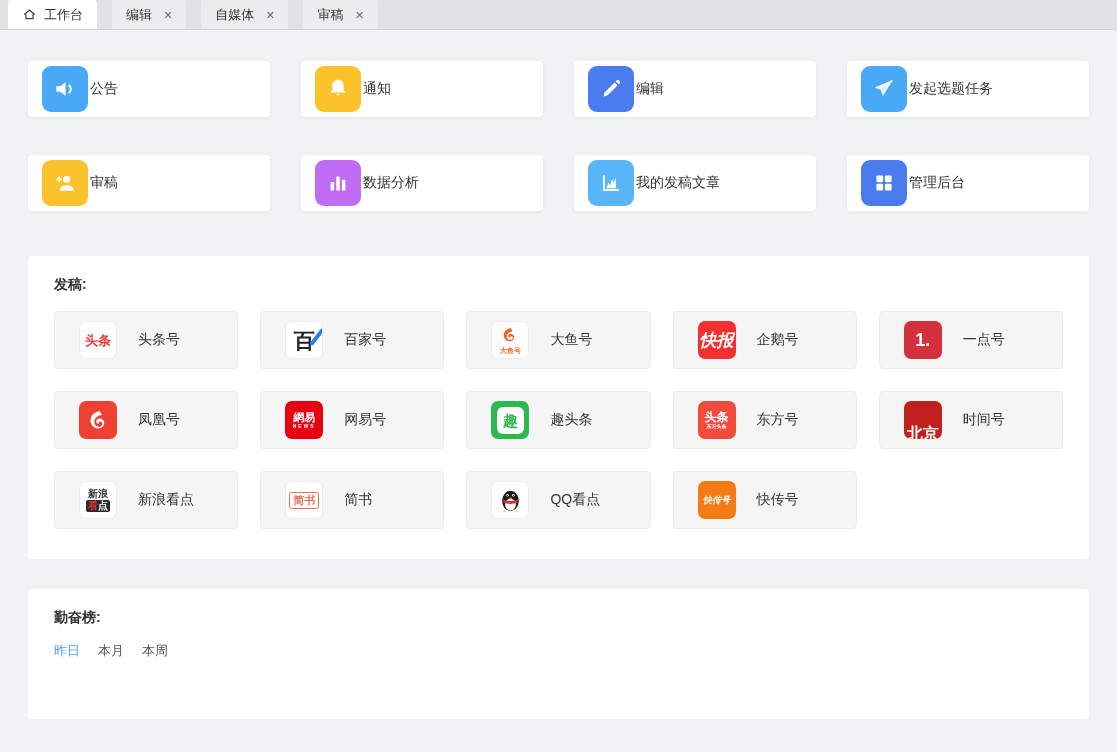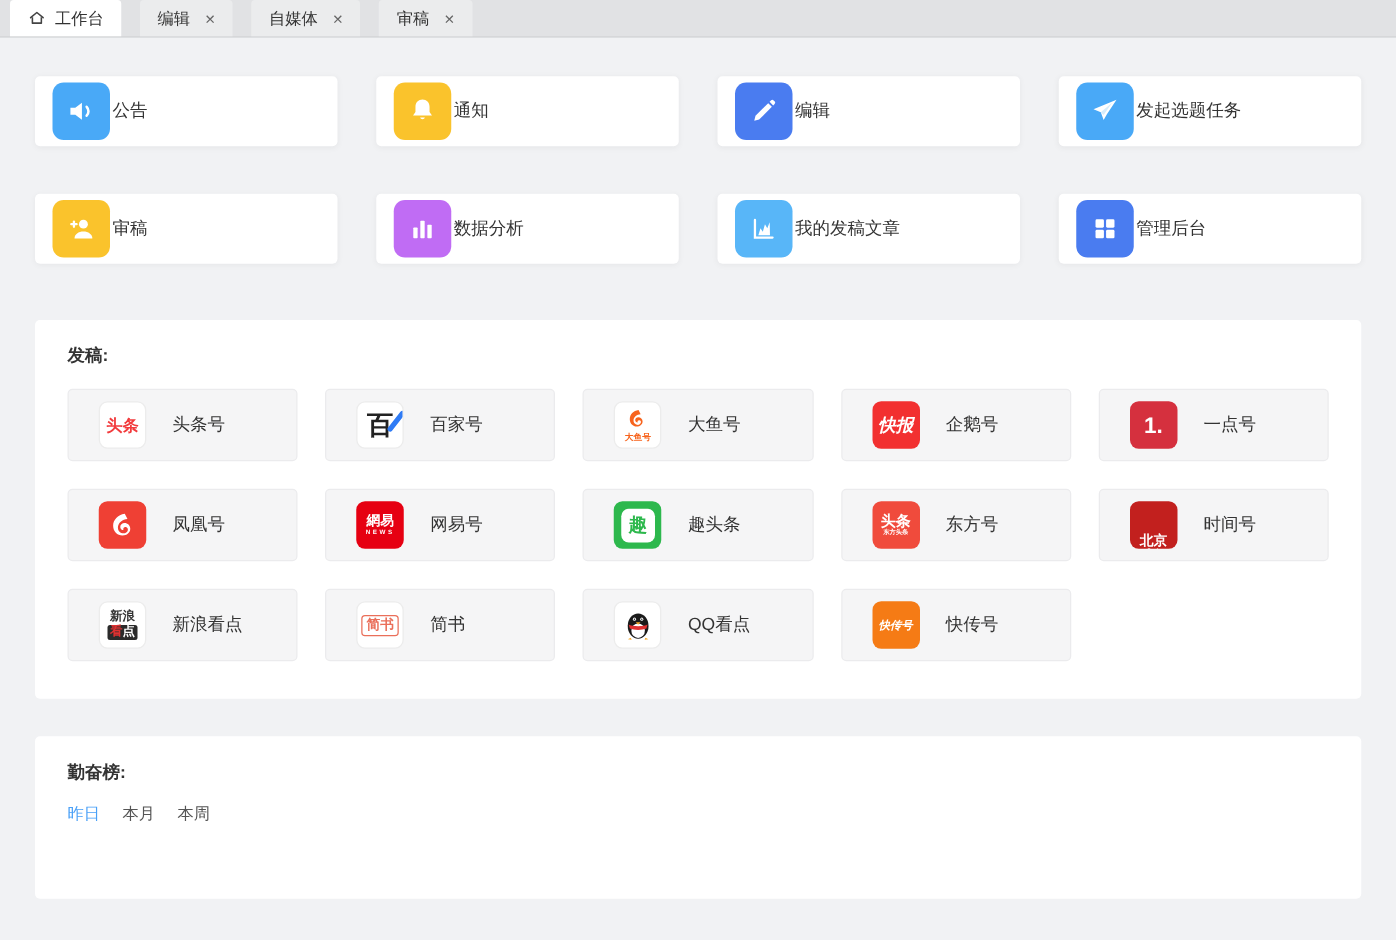--- a/index.html
+++ b/index.html
@@ -179,21 +179,21 @@
         <svg width="20" height="20" viewBox="0 0 24 24">
             <path d="M13 2.5c-5 .7-8.4 4.3-8.4 8.7 0 4 3 7 6.7 7 3.1 0 5.6-2 5.6-4.8 0-2.4-1.9-4.1-4.1-4.1-1.7 0-3 1.2-3 2.8 0 1.3 1 2.2 2.3 2.2-.3-1.4.6-2.3 1.8-2 1.1.2 1.6 1.2 1.3 2.4-.5 1.5-2.1 2.3-3.8 1.9-2.2-.5-3.5-2.4-3.2-4.8.5-2.9 3.2-5 6.8-5.3L13 2.5z" fill="#f7641e"></path>
           </svg>
         <span class="lg-sub" style="font-size: 7px; color: rgb(247, 100, 30);">大鱼号</span>
       </span>
       <span class="tile-label">大鱼号</span>
     </div>
 
     <div class="tile">
       <span class="logo" style="background-color: rgb(242, 48, 48);">
-        <span class="lg-main" style="font-size: 14px; font-style: italic; color: rgb(255, 255, 255);">快报</span>
+        <span class="lg-main" style="font-size: 17px; font-style: italic; color: rgb(255, 255, 255);">快报</span>
       </span>
       <span class="tile-label">企鹅号</span>
     </div>
 
     <div class="tile">
       <span class="logo" style="background-color: rgb(213, 48, 62);">
         <span class="lg-main" style="font-size: 18px; color: rgb(255, 255, 255);">1.</span>
       </span>
       <span class="tile-label">一点号</span>
     </div>
@@ -228,21 +228,21 @@
     <div class="tile">
       <span class="logo" style="background-color: rgb(240, 75, 60);">
         <span class="lg-main" style="font-size: 12px; color: rgb(255, 255, 255);">头条</span>
         <span class="lg-sub" style="font-size: 5px; color: rgb(255, 255, 255);">东方头条</span>
       </span>
       <span class="tile-label">东方号</span>
     </div>
 
     <div class="tile">
       <span class="logo" style="background-color: rgb(194, 32, 30);">
-        <span class="lg-main" style="font-size: 11px; color: rgb(255, 255, 255); margin-top: 44px;">北京</span>
+        <span class="lg-main" style="font-size: 16px; color: rgb(255, 255, 255); margin-top: 44px;">北京</span>
         <span class="lg-sub" style="font-size: 16px; color: rgb(255, 255, 255);">时间</span>
       </span>
       <span class="tile-label">时间号</span>
     </div>
 
     <div class="tile">
       <span class="logo bordered" style="background-color: rgb(255, 255, 255);">
         <span class="lg-main" style="font-size: 10px; color: rgb(51, 51, 51);">新浪</span>
         <span class="lg-sub" style="font-size:10px;background:#2b2b2b;color:#fff;padding:1px 2px;border-radius:2px"><span style="color:#e03131">看</span><span></span>点</span>
       </span>

